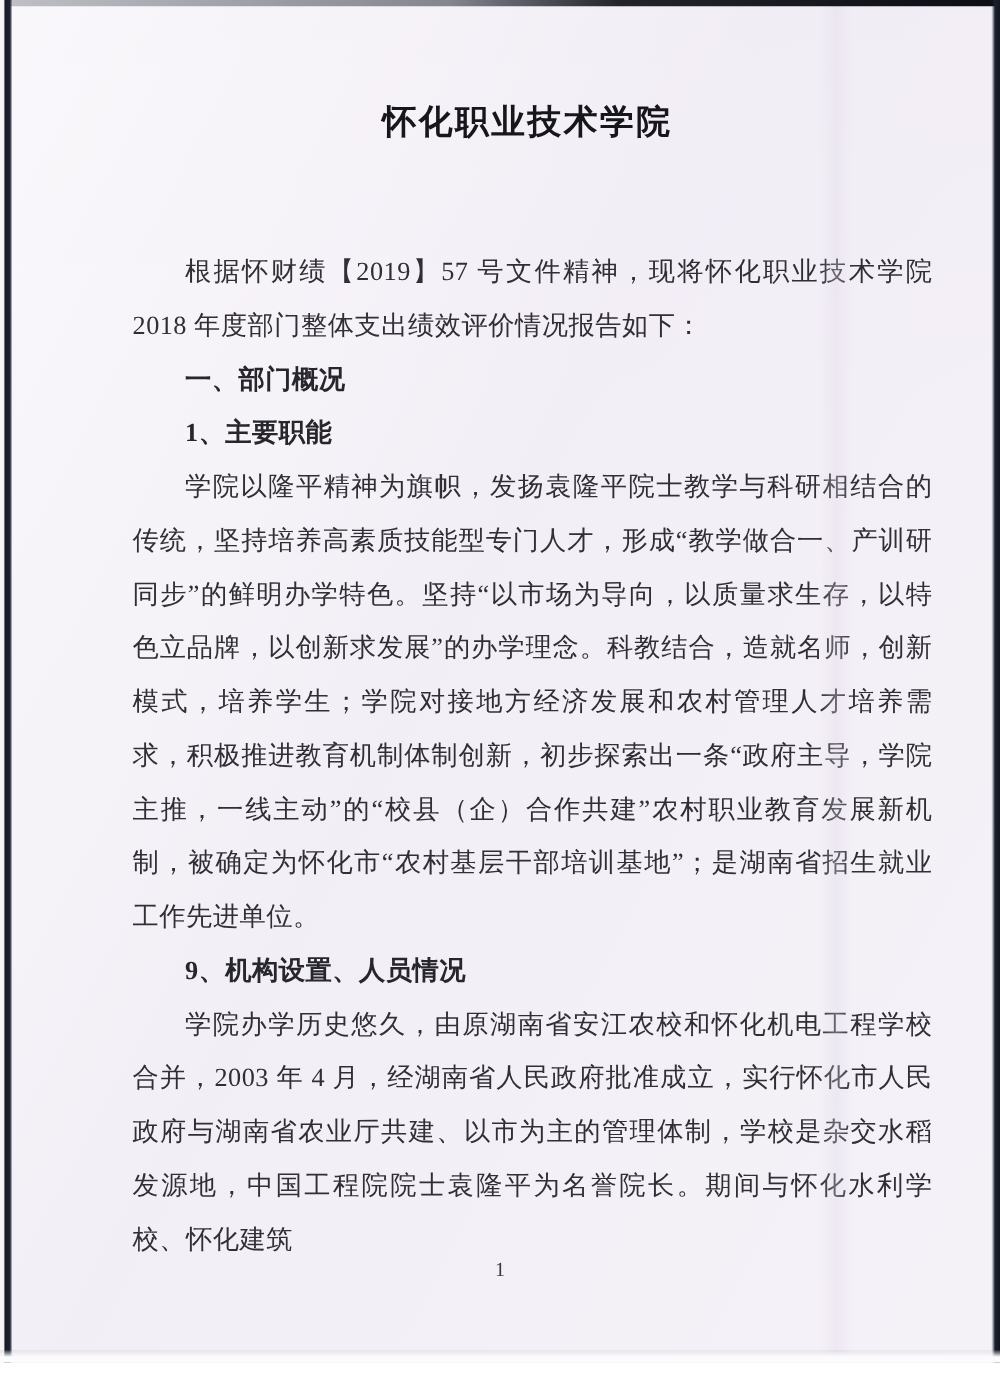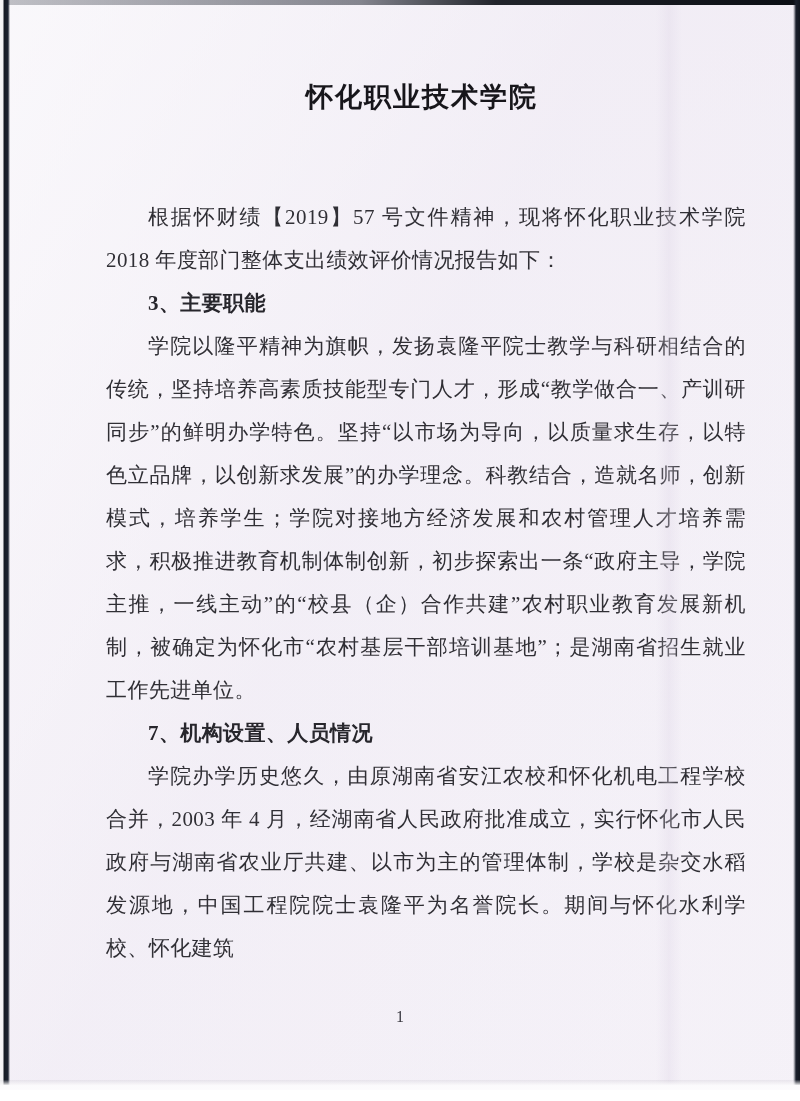--- a/index.html
+++ b/index.html
@@ -92,27 +92,28 @@
 
 <div class="scan-page">
 
   <div class="doc-title">
     <div>怀化职业技术学院</div>
   </div>
 
   <div class="doc-body">
     <p>根据怀财绩【2019】57 号文件精神，现将怀化职业技术学院 2018 年度部门整体支出绩效评价情况报告如下：</p>
 
+    <p class="heading">一、部门概况</p>
 
 
-    <p class="heading">3、主要职能</p>
+    <p class="heading">1、主要职能</p>
 
     <p>学院以隆平精神为旗帜，发扬袁隆平院士教学与科研相结合的传统，坚持培养高素质技能型专门人才，形成“教学做合一、产训研同步”的鲜明办学特色。坚持“以市场为导向，以质量求生存，以特色立品牌，以创新求发展”的办学理念。科教结合，造就名师，创新模式，培养学生；学院对接地方经济发展和农村管理人才培养需求，积极推进教育机制体制创新，初步探索出一条“政府主导，学院主推，一线主动”的“校县（企）合作共建”农村职业教育发展新机制，被确定为怀化市“农村基层干部培训基地”；是湖南省招生就业工作先进单位。</p>
 
-    <p class="heading">7、机构设置、人员情况</p>
+    <p class="heading">9、机构设置、人员情况</p>
 
     <p>学院办学历史悠久，由原湖南省安江农校和怀化机电工程学校合并，2003 年 4 月，经湖南省人民政府批准成立，实行怀化市人民政府与湖南省农业厅共建、以市为主的管理体制，学校是杂交水稻发源地，中国工程院院士袁隆平为名誉院长。期间与怀化水利学校、怀化建筑</p>
   </div>
 
   <div class="page-footer">1</div>
 
   <div class="crease"></div>
   <div class="edge-top"></div>
   <div class="edge-left"></div>
   <div class="edge-right"></div>

